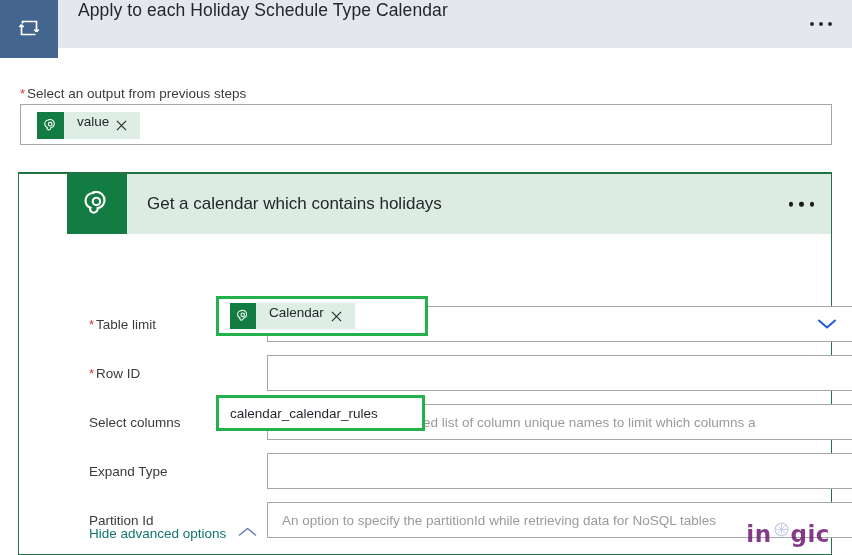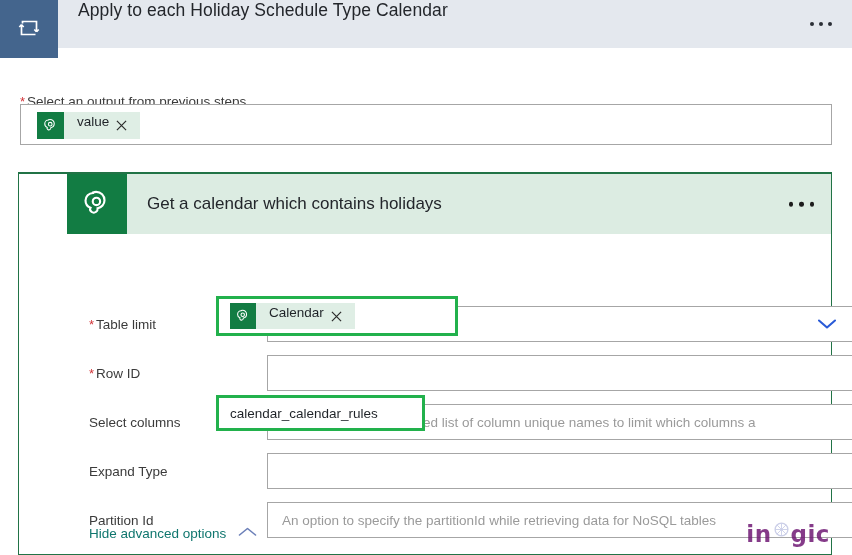--- a/index.html
+++ b/index.html
@@ -50,21 +50,21 @@
   .topbar-ellipsis i {
     display: block;
     width: 4px; height: 4px;
     border-radius: 50%;
     background: #2b2f36;
   }
 
   
   .field-label-outer {
     position: absolute;
-    left: 20px; top: 94px;
+    left: 20px; top: 86px;
     font-size: 13.5px;
     color: #3b3b3b;
     white-space: nowrap;
   }
   .req { color: #d13438; margin-right: 2px; font-size: 13px; }
 
   
   .token-box {
     position: absolute;
     left: 20px; top: 104px;
@@ -384,21 +384,21 @@
           <svg width="21" height="12" viewBox="0 0 21 12" aria-hidden="true">
             <path d="M2.5 9 L10.5 2.5 L18.5 9" fill="none" stroke="#6b7fb8" stroke-width="1.6" stroke-linecap="round" stroke-linejoin="round"></path>
           </svg>
         </span>
       </div>
 
     </div>
   </div>
 
 
-  <div class="annot" style="left:216px; top:296px; width:242px; height:40px;">
+  <div class="annot" style="left:216px; top:296px; width:212px; height:40px;">
     <div class="ctl-token">
       <div class="token-ico">
         <svg width="16" height="16" viewBox="0 0 24 24" aria-hidden="true">
           <path d="M9.2 4.2c-3 0-5.3 2.4-5.3 5.4 0 2.3 1.4 4.3 3.5 5.1 -0.5 0.9-0.2 2.2 0.8 2.9 1.2 0.8 2.9 0.5 3.8-0.7 0.4-0.6 0.5-1.2 0.4-1.8 2.8-0.5 4.9-2.9 4.9-5.8 0-3.3-2.6-5.9-5.9-5.9 -0.8 0-1.6 0.2-2.2 0.5z" fill="none" stroke="#ffffff" stroke-width="1.6"></path>
           <circle cx="11.6" cy="10.2" r="2.6" fill="none" stroke="#ffffff" stroke-width="1.6"></circle>
         </svg>
       </div>
       <div class="token-text">Calendar</div>
       <div class="token-x">
         <svg width="11" height="11" viewBox="0 0 12 12" aria-hidden="true">

